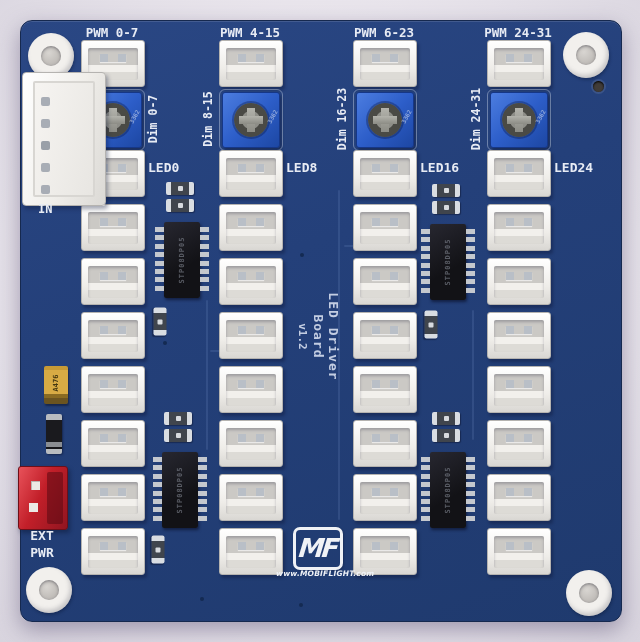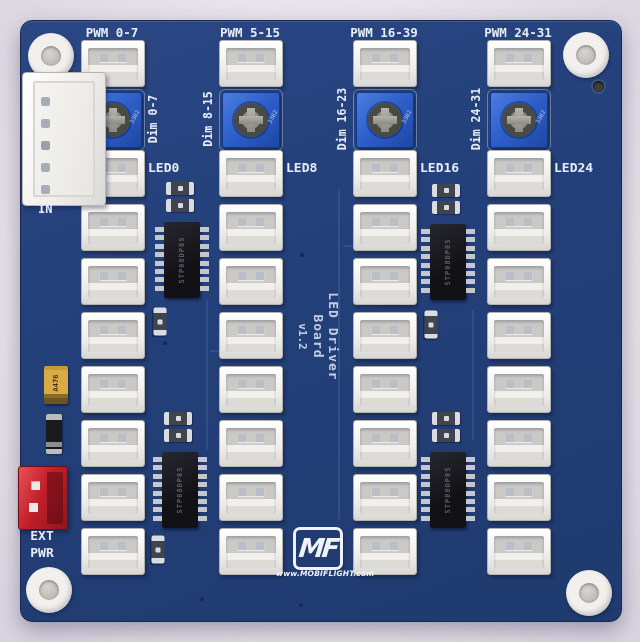--- a/index.html
+++ b/index.html
@@ -157,39 +157,39 @@
     <div class="jst r2"></div>
     <div class="jst r3"></div>
     <div class="jst r4"></div>
     <div class="jst r5"></div>
     <div class="jst r6"></div>
     <div class="jst r7"></div>
     <div class="sk first-led-label">LED0</div>
   </div>
 
   <div class="col c2">
-    <div class="sk pwm-label">PWM 5-15</div>
+    <div class="sk pwm-label">PWM 4-15</div>
     <div class="jst pwm-conn"></div>
     <div class="pot">
         <span class="pot-mark">3362</span>
       </div>
     <div class="sk dim-label">Dim 8-15</div>
     <div class="jst r0"></div>
     <div class="jst r1"></div>
     <div class="jst r2"></div>
     <div class="jst r3"></div>
     <div class="jst r4"></div>
     <div class="jst r5"></div>
     <div class="jst r6"></div>
     <div class="jst r7"></div>
     <div class="sk first-led-label">LED8</div>
   </div>
 
   <div class="col c3">
-    <div class="sk pwm-label">PWM 16-39</div>
+    <div class="sk pwm-label">PWM 6-23</div>
     <div class="jst pwm-conn"></div>
     <div class="pot">
         <span class="pot-mark">3362</span>
       </div>
     <div class="sk dim-label">Dim 16-23</div>
     <div class="jst r0"></div>
     <div class="jst r1"></div>
     <div class="jst r2"></div>
     <div class="jst r3"></div>
     <div class="jst r4"></div>

